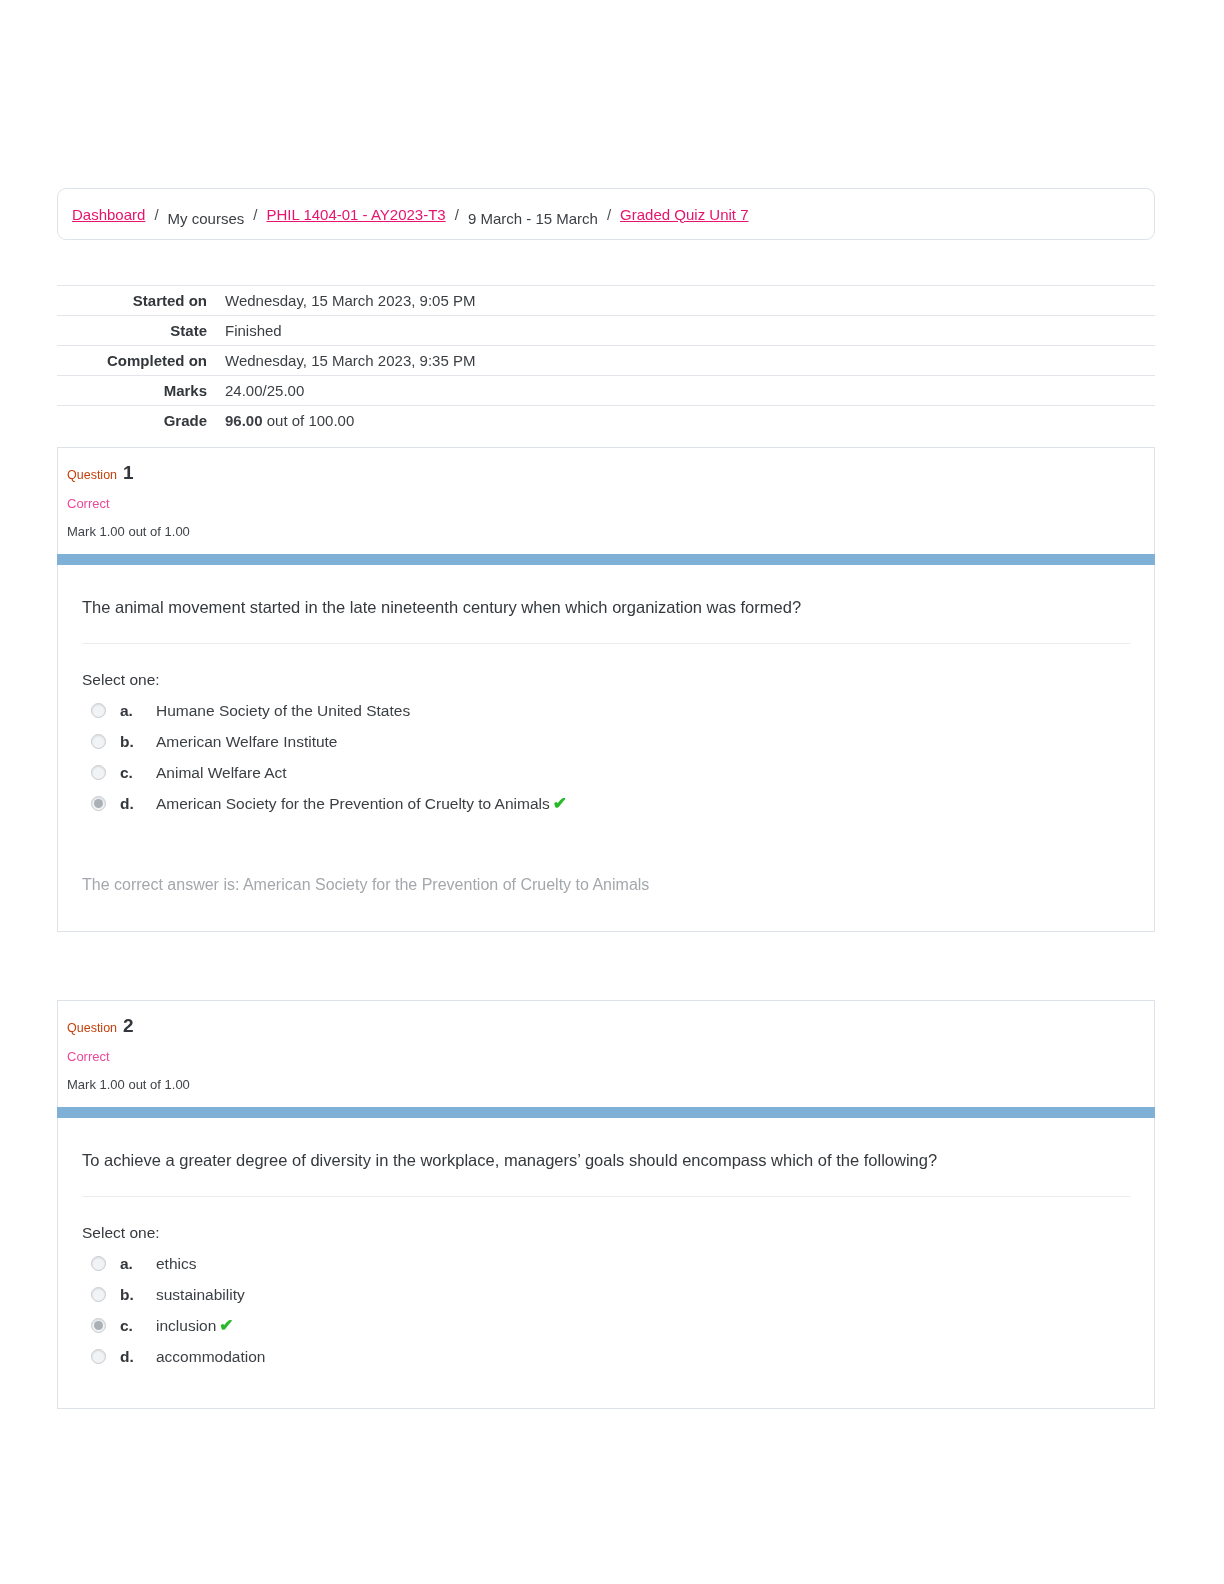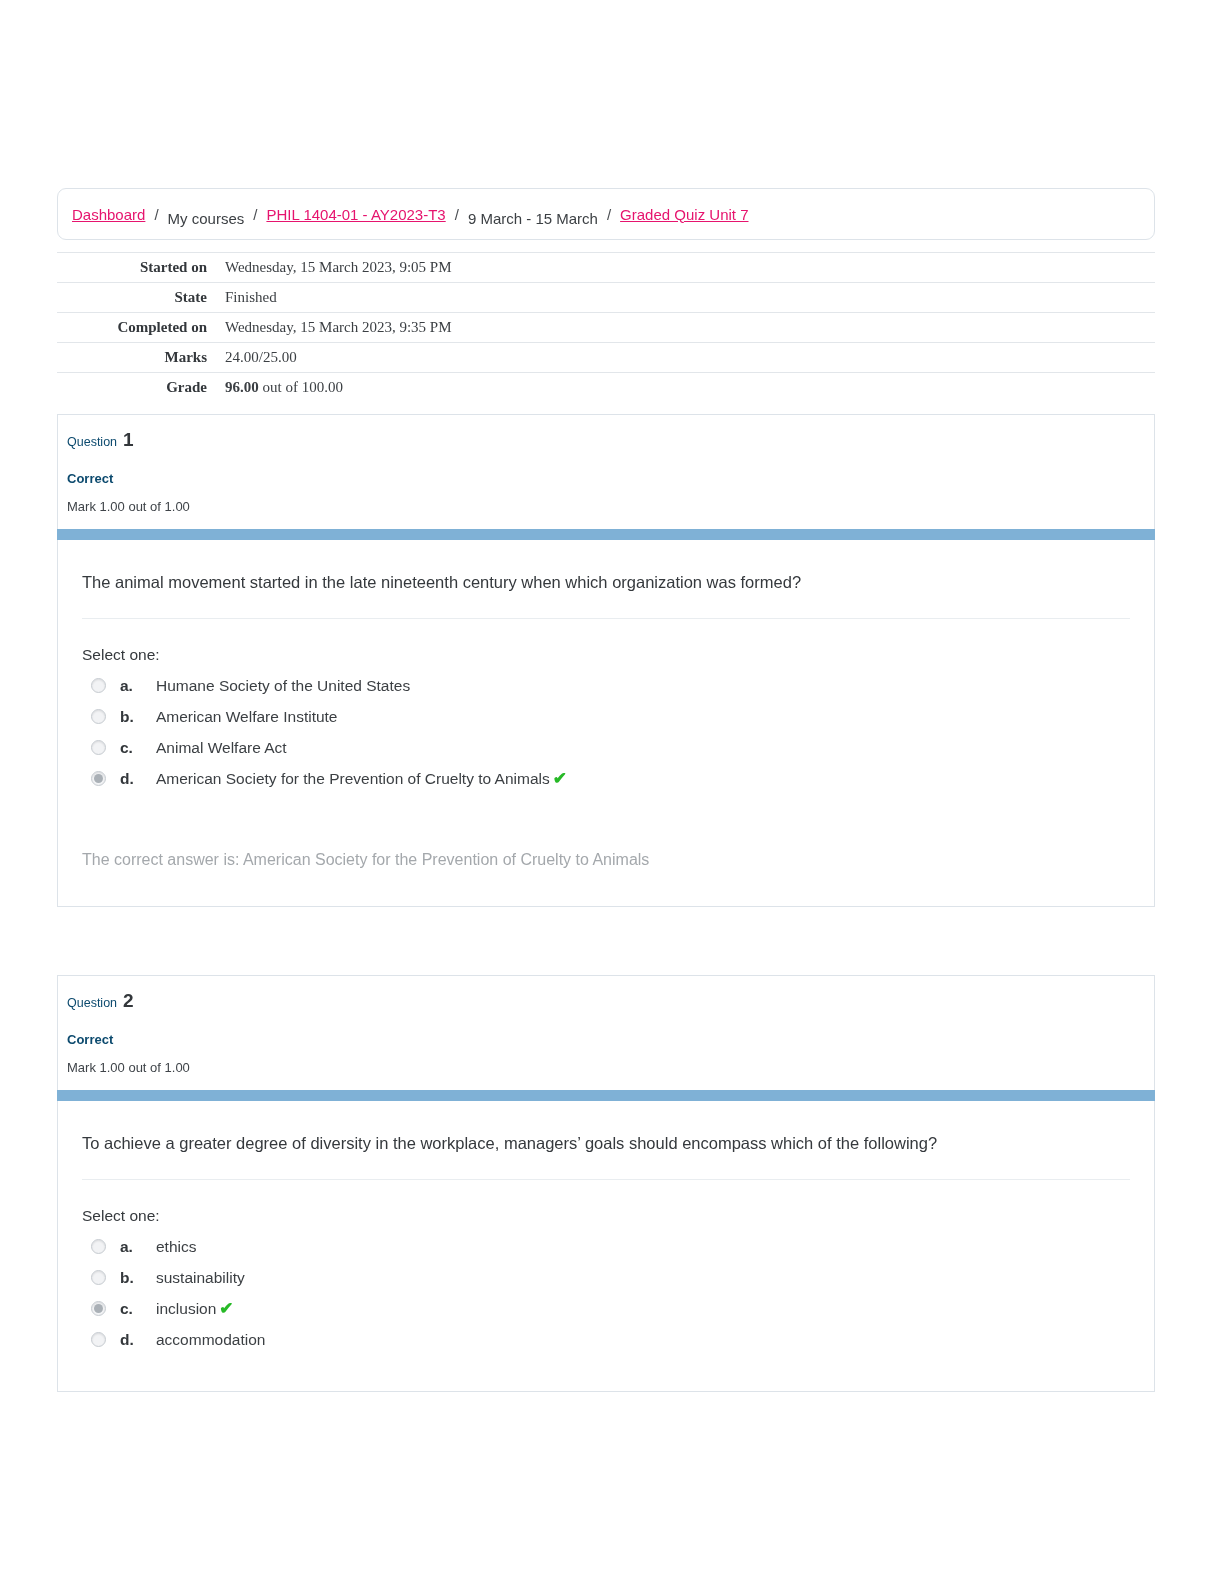--- a/index.html
+++ b/index.html
@@ -11,35 +11,35 @@
   
   .crumbbox {
     margin-top:188px; height:52px; border:1px solid #dde3e9; border-radius:9px;
     display:flex; align-items:center; padding:0 14px; font-size:15px;
   }
   .crumb-link { color:#e6146e; text-decoration:underline; cursor:pointer; }
   .crumb-plain { color:#3b3f43;margin-top:8px; }
   .crumb-sep { color:#4a4e52; margin:0 9px; }
 
   
-  .summary { margin-top:12px;font-family:Liberation Serif, serif; }
+  .summary { margin-top:45px; }
   .srow { display:flex; align-items:center; height:30px; border-top:1px solid #e2e6ea; }
   .slabel { width:168px; min-width:168px; text-align:right; font-weight:700; padding-right:18px; color:#33373b; }
   .svalue { color:#3b3f43; }
   .svalue b { font-weight:700; }
 
   
   .que { border:1px solid #dde3e9; }
   .que.q1 { margin-top:12px; }
   .que.q2 { margin-top:68px; }
   .que .info { padding:14px 16px 15px 9px; }
   .qno-line { display:flex; align-items:baseline; }
-  .qno-label { color:#0c4a6e; font-size:12.5px; }
+  .qno-label { color:#c2410c; font-size:12.5px; }
   .qno { color:#33373b; font-size:19px; font-weight:700; margin-left:6px; }
-  .qstate { margin-top:20px; font-size:13px; color:#0c4a6e;font-weight:bold; }
+  .qstate { margin-top:12px; font-size:13px; color:#ec4899; }
   .qmark  { margin-top:13px; font-size:13px; color:#3f4449; }
   .accent-bar { height:11px; background:#7fb1d6; margin:0 -1px; }
 
   .formulation { padding:32px 24px 36px 24px; }
   .qtext { font-size:16.5px; color:#35393d; line-height:20px; }
   .qdivider { border:none; border-top:1px solid #e9edf0; margin-top:26px; }
   .prompt { margin-top:26px; font-size:15.5px; color:#35393d; line-height:20px; }
   .answers { margin-top:5px; }
   .opt { display:flex; align-items:center; height:31px; }
   .radio {

